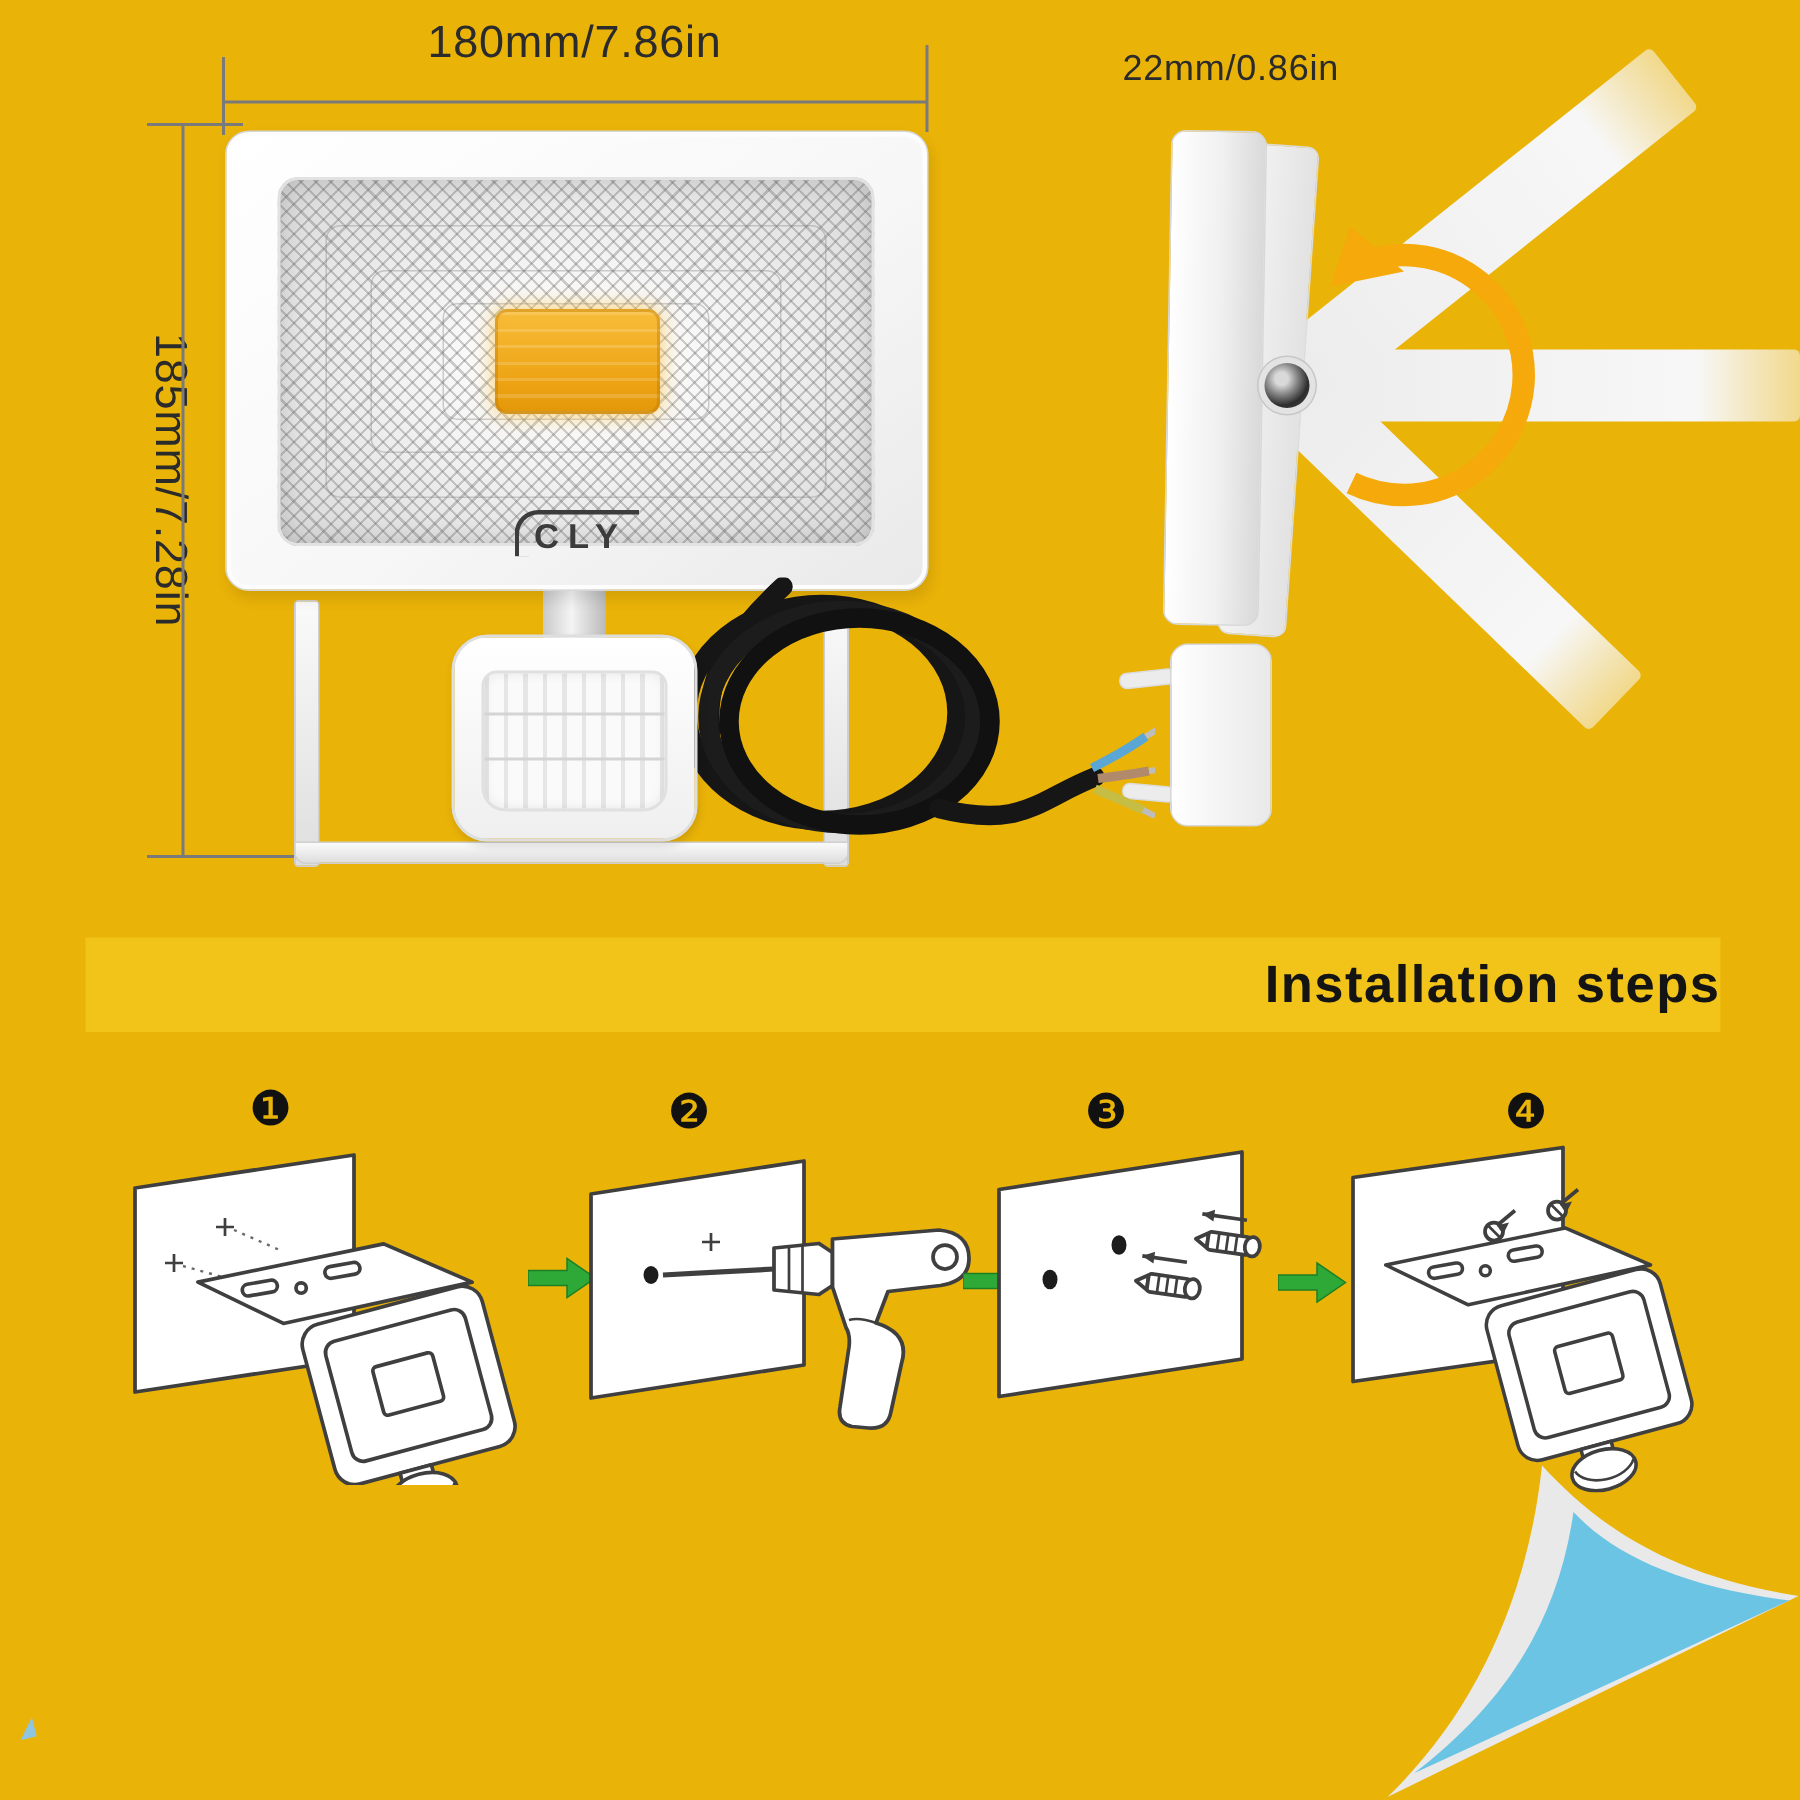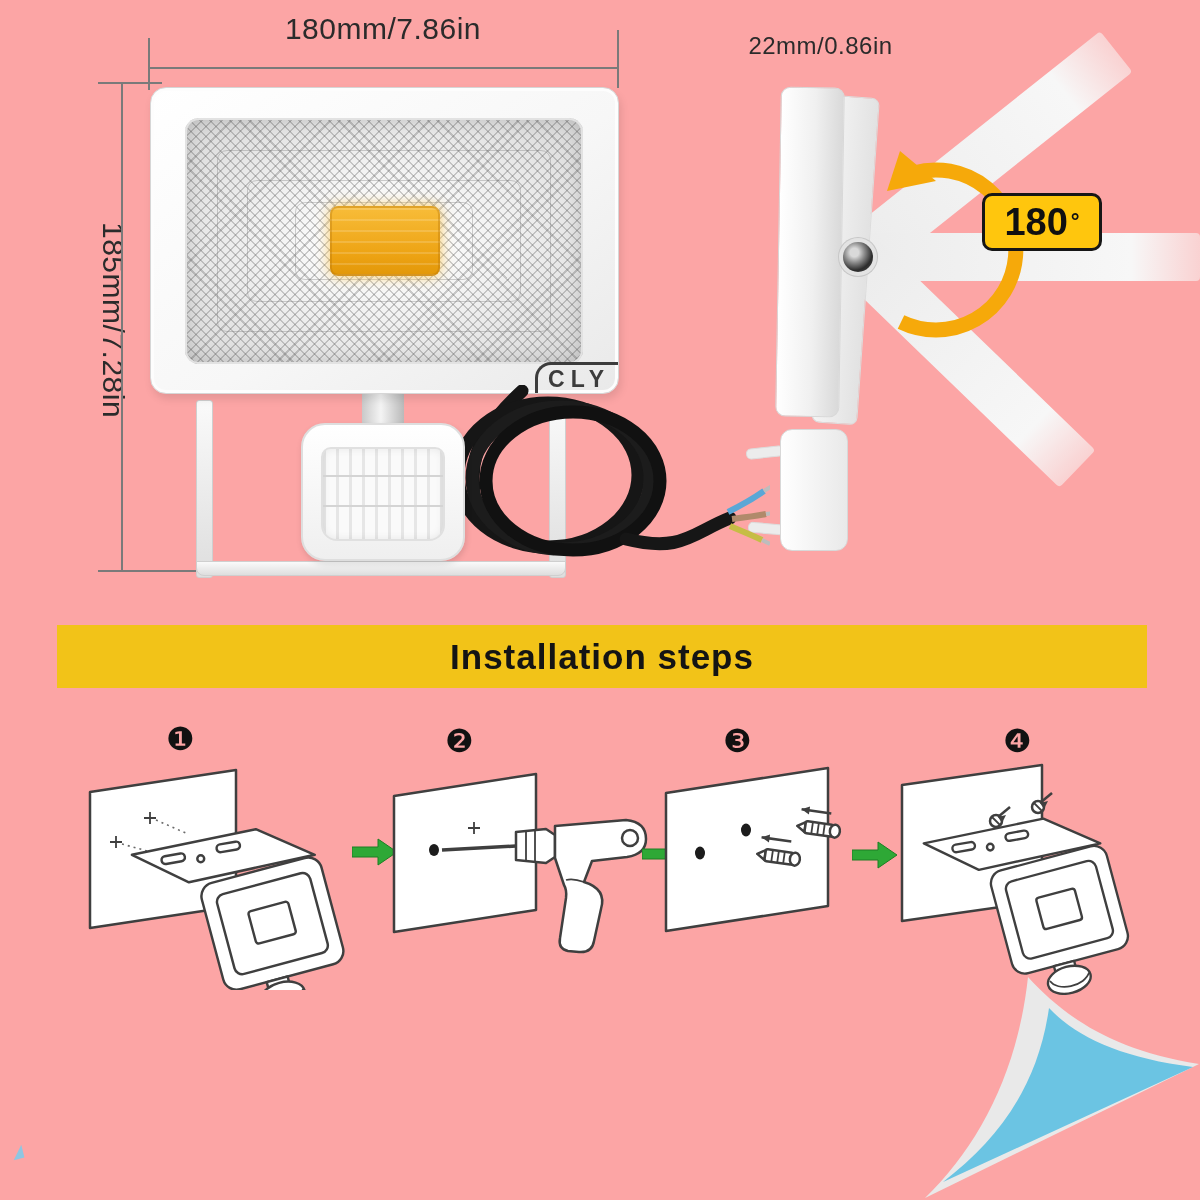--- a/index.html
+++ b/index.html
@@ -1,16 +1,16 @@
 <!DOCTYPE html>
 <html><head>
 <meta charset="utf-8">
 <style>
   html,body{margin:0;padding:0;background:#fff;}
-  .canvas{position:relative;width:1200px;height:1200px;background:#fca5a5;overflow:hidden;
+  .canvas{position:relative;width:1200px;height:1200px;background:#eab308;overflow:hidden;
           font-family:"Liberation Sans", sans-serif;color:#222;}
   .abs{position:absolute;}
   
   .dline{position:absolute;background:#7a7a7a;}
   .dim-text{position:absolute;font-size:30px;color:#2b2b2b;letter-spacing:0.5px;}
   .dim-text.vert{writing-mode:vertical-rl;}
   
   .lamp-frame{position:absolute;left:150px;top:87px;width:467px;height:305px;border-radius:16px;
     background:linear-gradient(145deg,#ffffff 0%,#f7f7f7 55%,#e9e9e9 100%);
     border:1px solid #d6d6d6;box-shadow:2px 5px 9px rgba(0,0,0,.10), inset 0 0 0 3px #fdfdfd;z-index:3;}
@@ -22,21 +22,21 @@
     box-shadow:inset 0 0 0 2px #e2e2e2, inset 0 0 20px rgba(0,0,0,.18);}
   .ring{position:absolute;border:1px solid rgba(120,120,120,.35);border-radius:10px;}
   .ring.r1{inset:32px;}
   .ring.r2{inset:62px;}
   .ring.r3{inset:84px 110px;}
   .cob{position:absolute;left:145px;top:88px;width:110px;height:70px;border-radius:8px;
     background:
       repeating-linear-gradient(0deg, rgba(255,255,255,.16) 0 2px, transparent 2px 11px),
       linear-gradient(180deg,#f8bd3a 0%,#eda313 70%,#e29708 100%);
     box-shadow:0 0 14px rgba(250,190,60,.8), inset 0 0 0 2px rgba(180,115,10,.35);}
-  .cly{position:absolute;left:0;bottom:0;width:100%;text-align:right;margin-top:16px;}
+  .cly{position:absolute;left:0;bottom:22px;width:100%;text-align:center;margin-top:16px;}
   .cly span.mark{display:inline-block;border-top:3px solid #3c3c3c;border-left:3px solid #3c3c3c;
     border-top-left-radius:16px;padding:1px 8px 0 10px;font-weight:bold;font-size:23px;
     letter-spacing:6px;color:#3c3c3c;}
   .stem{position:absolute;left:362px;top:391px;width:42px;height:38px;z-index:2;
     background:linear-gradient(90deg,#c9c9c9,#f4f4f4 45%,#b9b9b9);border-radius:0 0 4px 4px;}
   .bracket{background:linear-gradient(180deg,#fafafa,#dedede);border:1px solid #cfcfcf;z-index:1;}
   .pir{position:absolute;left:301px;top:423px;width:160px;height:134px;border-radius:24px;z-index:4;
     background:linear-gradient(180deg,#ffffff,#efefef);border:2px solid #dedede;
     box-shadow:1px 3px 6px rgba(0,0,0,.12);}
   .pir-lens{position:absolute;left:18px;top:22px;width:120px;height:90px;border-radius:10px 10px 16px 16px;
@@ -56,21 +56,21 @@
     background:linear-gradient(90deg,#f4f4f4,#e2e2e2);border:1px solid #dcdcdc;
     transform:rotate(4deg);transform-origin:top left;z-index:2;}
   .pivot{position:absolute;left:103px;top:187px;width:30px;height:30px;border-radius:50%;z-index:5;
     background:radial-gradient(circle at 38% 35%, #d9d9d9 0 16%, #8a8a8a 38%, #2d2d2d 66%, #4c4c4c 100%);
     box-shadow:0 0 0 4px #e3e3e3, 0 0 0 5px #c7c7c7;}
   .side-sensor{position:absolute;left:40px;top:374px;width:66px;height:120px;border-radius:12px;
     background:linear-gradient(90deg,#ffffff,#e9e9e9);border:1px solid #d8d8d8;z-index:4;}
   .stub{position:absolute;height:9px;border-radius:5px;background:#ececec;border:1px solid #dcdcdc;z-index:1;}
   
   .banner{position:absolute;left:57px;top:625px;width:1090px;height:63px;background:#F2C318;
-    display:flex;align-items:center;justify-content:center;}
+    display:flex;align-items:center;justify-content:flex-end;}
   .banner-title{font-size:35px;font-weight:bold;color:#141414;letter-spacing:1px;}
   
   .step-num{position:absolute;font-size:32px;color:#111;}
   .lineart{stroke:#3f3f3f;fill:#ffffff;stroke-width:2.5;stroke-linejoin:round;}
   .lineart-thin{stroke:#3f3f3f;fill:none;stroke-width:1.8;}
   
   .reboxed{position:absolute;left:12px;top:1140px;font-size:50px;font-weight:800;
     color:#33373D;letter-spacing:0px;z-index:5;}
   .reboxed-accent{position:absolute;left:12px;top:1146px;width:0;height:0;z-index:6;
     border-left:11px solid transparent;border-bottom:13px solid #8ec6e2;transform:rotate(-14deg);}
@@ -173,24 +173,20 @@
     <div class="stub" style="left:6px;top:392px;width:36px;transform:rotate(-6deg);"></div>
     <div class="stub" style="left:8px;top:468px;width:34px;transform:rotate(5deg);"></div>
     <div class="side-sensor"></div>
     <div class="pivot"></div>
 
     <svg class="abs" style="left:0;top:0;z-index:6;" width="460" height="560" viewBox="0 0 460 560">
       <path d="M161 267 A 80 80 0 1 0 174 118" stroke="#F6A90A" stroke-width="15" fill="none"></path>
       <polygon points="160,96 147,136 196,126" fill="#F6A90A"></polygon>
     </svg>
 
-    <div class="badge" style="left:242px;top:138px;width:114px;height:52px;font-size:38px;">
-      <span>180</span>
-      <span style="font-size:22px;vertical-align:super;margin-left:3px;">°</span>
-    </div>
   </div>
 
   <div class="banner">
     <span class="banner-title">Installation steps</span>
   </div>
 
   <div class="step-num" style="left:166px;top:720px;">❶</div>
   <div class="step-num" style="left:445px;top:722px;">❷</div>
   <div class="step-num" style="left:723px;top:722px;">❸</div>
   <div class="step-num" style="left:1003px;top:722px;">❹</div>

